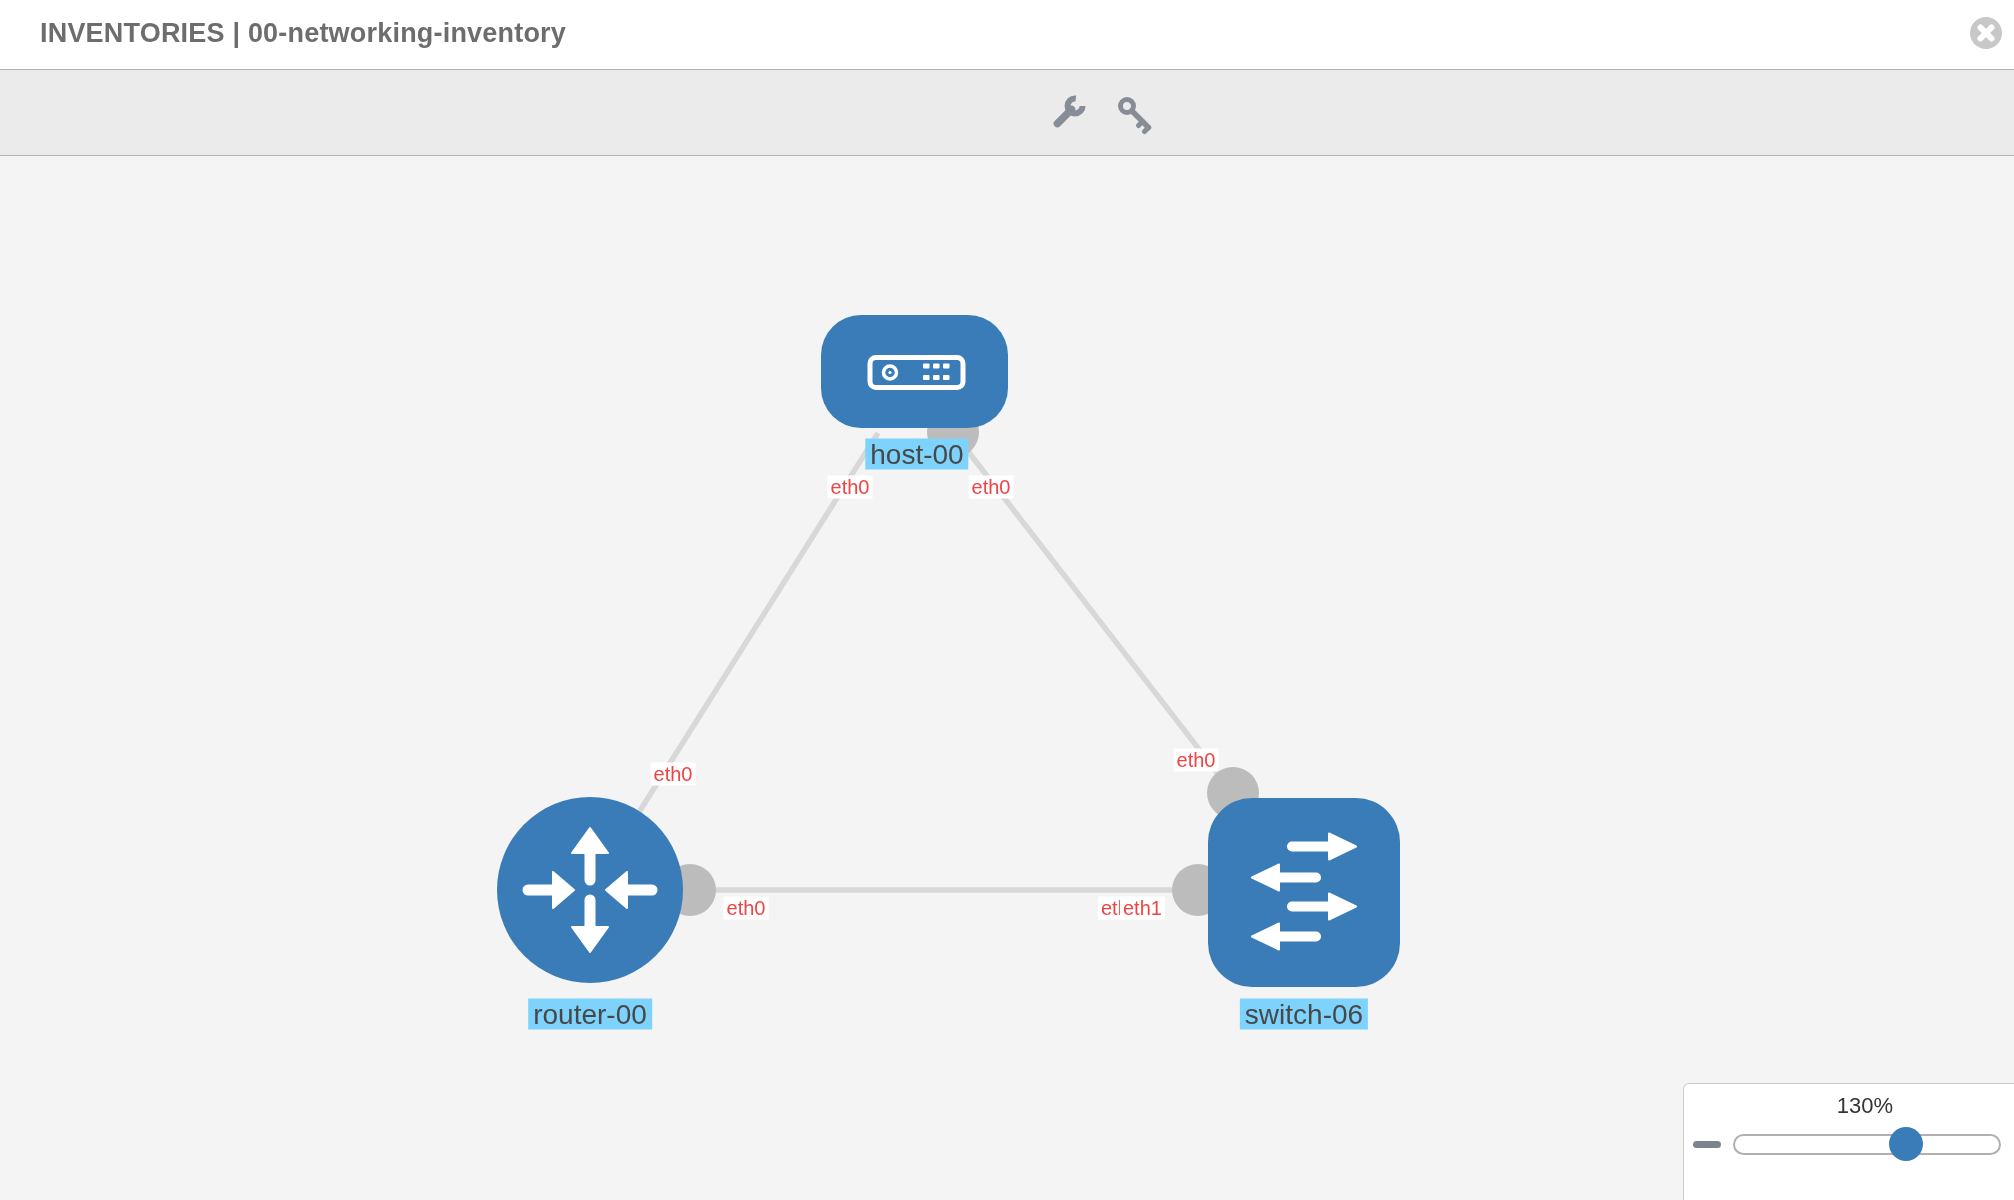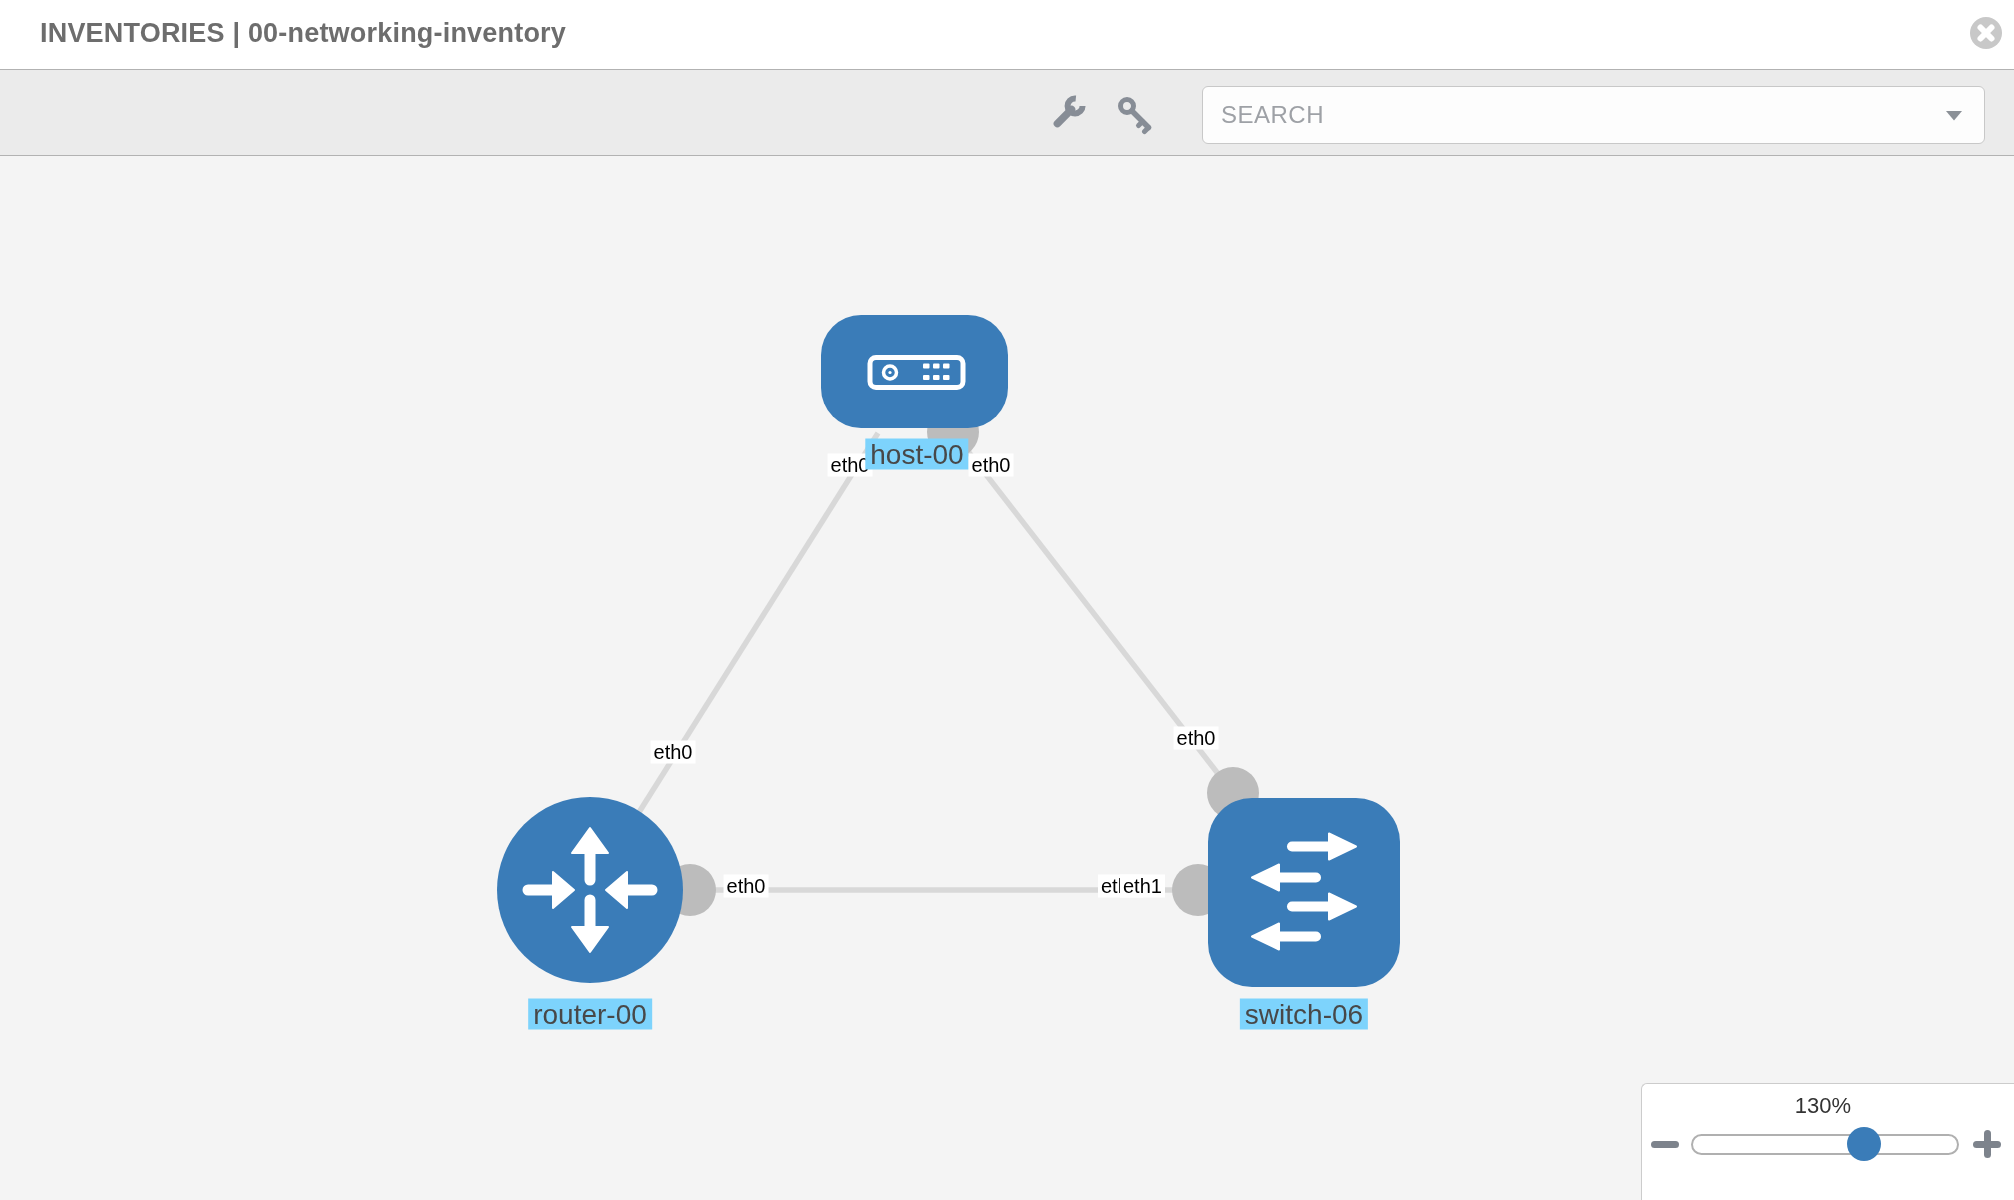--- a/index.html
+++ b/index.html
@@ -25,27 +25,27 @@
   .search-box  { left:1202px; width:783px; }
   .tool-icon { position:absolute; cursor:pointer; }
   .wrench-pos { left:1046px; top:21px; }
   .key-pos    { left:1114px; top:23px; }
 
   
   .canvas { position:absolute; top:156px; left:0; width:2014px; height:1044px; background:#f4f4f4; }
   .topo-svg { position:absolute; top:0; left:0; }
 
   .iface-lbl { position:absolute; transform:translate(-50%,-50%); background:#ffffff;
-               color:#000000; font-size:20px; line-height:23px; padding:0 3px; white-space:nowrap; }
+               color:#ef4444; font-size:20px; line-height:23px; padding:0 3px; white-space:nowrap;margin-top:22px; }
   .iface-lbl.anchor-left { transform:translateY(-50%); }
   .node-lbl  { position:absolute; transform:translate(-50%,-50%); background:#7dd3fc;
                color:#484848; font-size:28px; line-height:31px; padding:0 5px; white-space:nowrap; }
 
   
-  .zoom-panel { position:absolute; right:0; bottom:0; width:373px; height:117px; background:#ffffff;
+  .zoom-panel { position:absolute; right:0; bottom:0; width:331px; height:117px; background:#ffffff;
                 border-top:1px solid #cccccc; border-left:1px solid #cccccc; border-top-left-radius:6px; }
   .zoom-value { position:absolute; left:181px; top:9px; transform:translateX(-50%);
                 font-size:22px; color:#333333; }
   .zoom-minus { position:absolute; left:9px; top:57px; width:28px; height:7px;
                 background:#7d838c; border-radius:3.5px; cursor:pointer; }
   .zoom-plus  { position:absolute; left:331px; top:46px; width:28px; height:28px; cursor:pointer; }
   .zoom-plus span { position:absolute; background:#7d838c; border-radius:3.5px; }
   .zoom-plus .h { left:0; top:10.5px; width:28px; height:7px; }
   .zoom-plus .v { left:10.5px; top:0; width:7px; height:28px; }
   .zoom-slider { position:absolute; left:49px; top:50px; width:268px; height:21px;
@@ -86,26 +86,20 @@
       <svg width="42" height="42" viewBox="-21 -21 42 42">
         <g stroke="#878d96" fill="none" stroke-linecap="round">
           <circle cx="-8" cy="-8" r="6.5" stroke-width="5"></circle>
           <line x1="-3" y1="-3" x2="13.5" y2="13.5" stroke-width="5.5"></line>
           <line x1="7.5" y1="7.5" x2="3.5" y2="11.5" stroke-width="5"></line>
           <line x1="13.5" y1="13.5" x2="9.5" y2="17.5" stroke-width="5"></line>
         </g>
       </svg>
     </div>
 
-    <div class="select-box search-box">
-      <span class="sel-label">SEARCH</span>
-      <svg class="caret" width="16" height="10" viewBox="0 0 16 10">
-        <polygon points="0,0 16,0 8,9.5" fill="#8b9097"></polygon>
-      </svg>
-    </div>
   </div>
 
   <div class="canvas">
     <svg class="topo-svg" width="2014" height="1044" viewBox="0 0 2014 1044">
 
       <g stroke="#d8d8d8" stroke-width="5.5">
         <line x1="590" y1="734" x2="878" y2="277"></line>
         <line x1="953" y1="276" x2="1233" y2="637"></line>
         <line x1="690" y1="734" x2="1198" y2="734"></line>
       </g>

